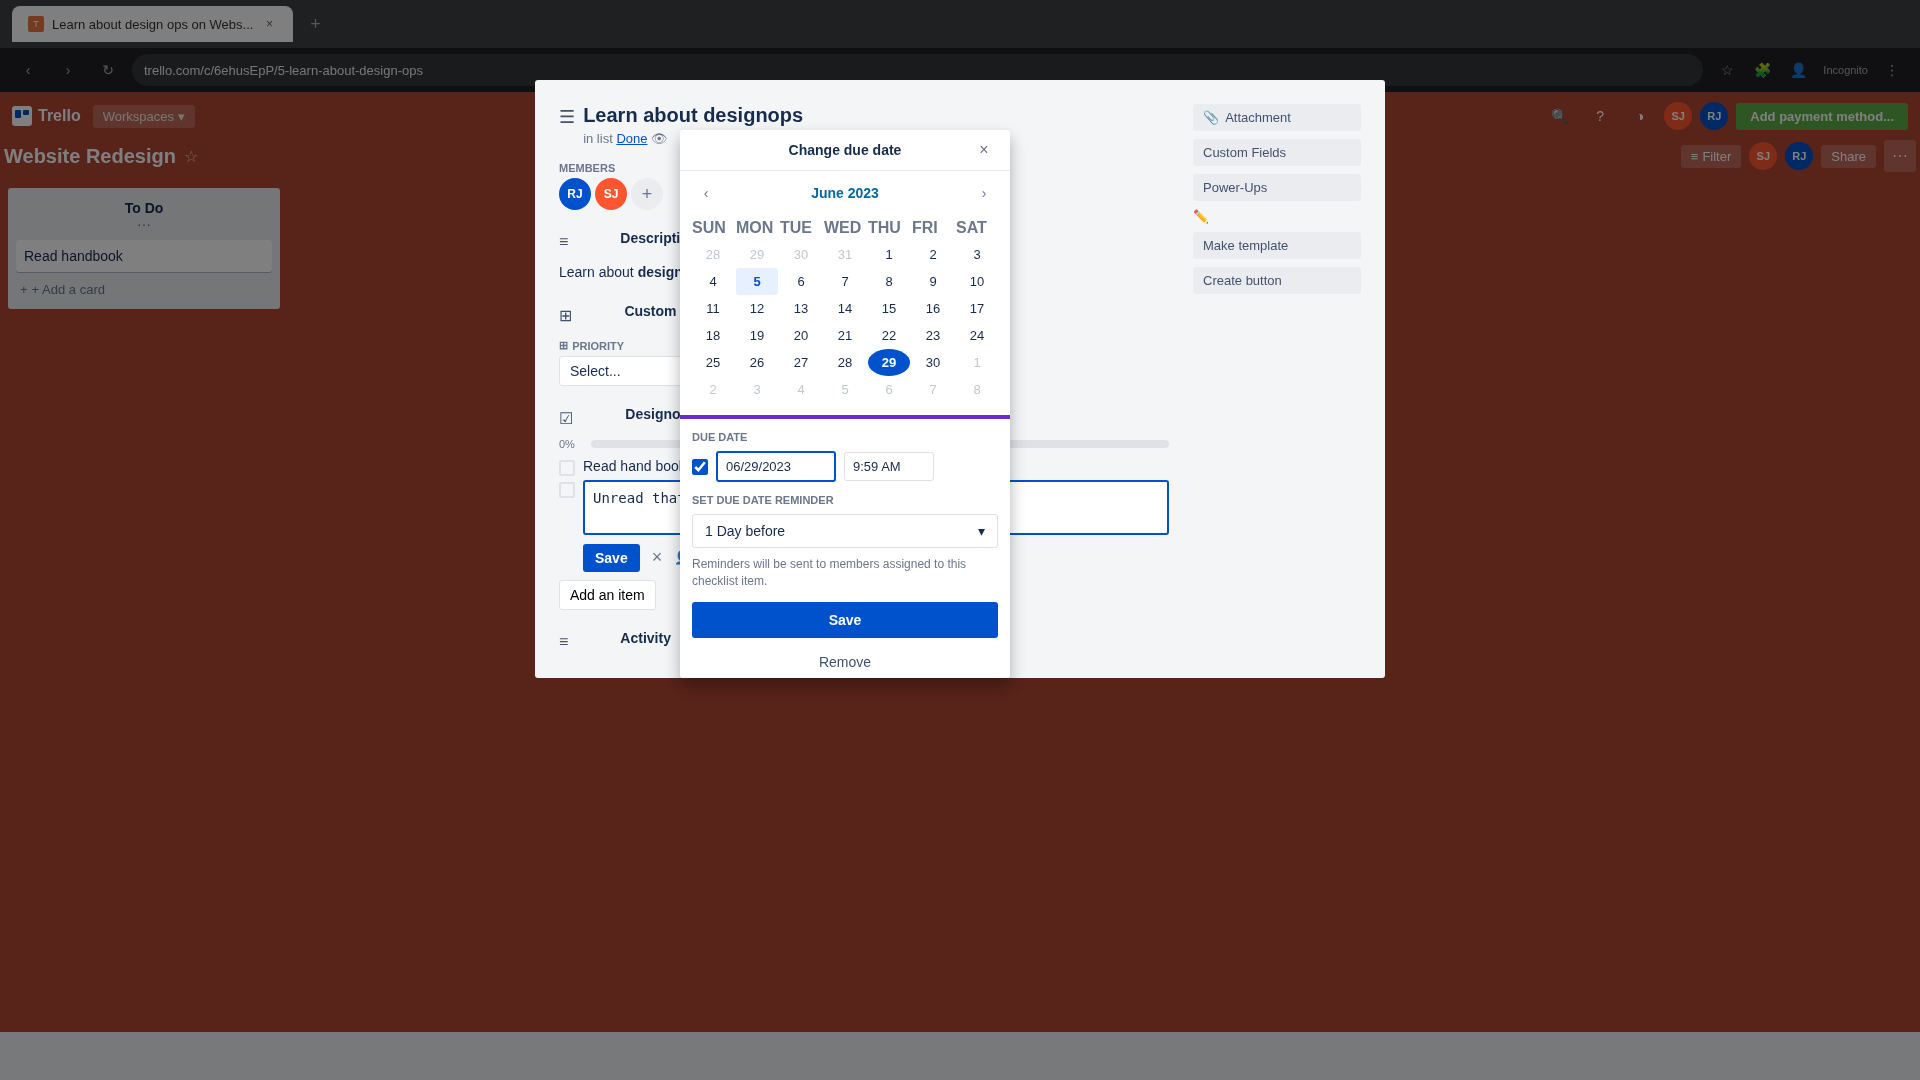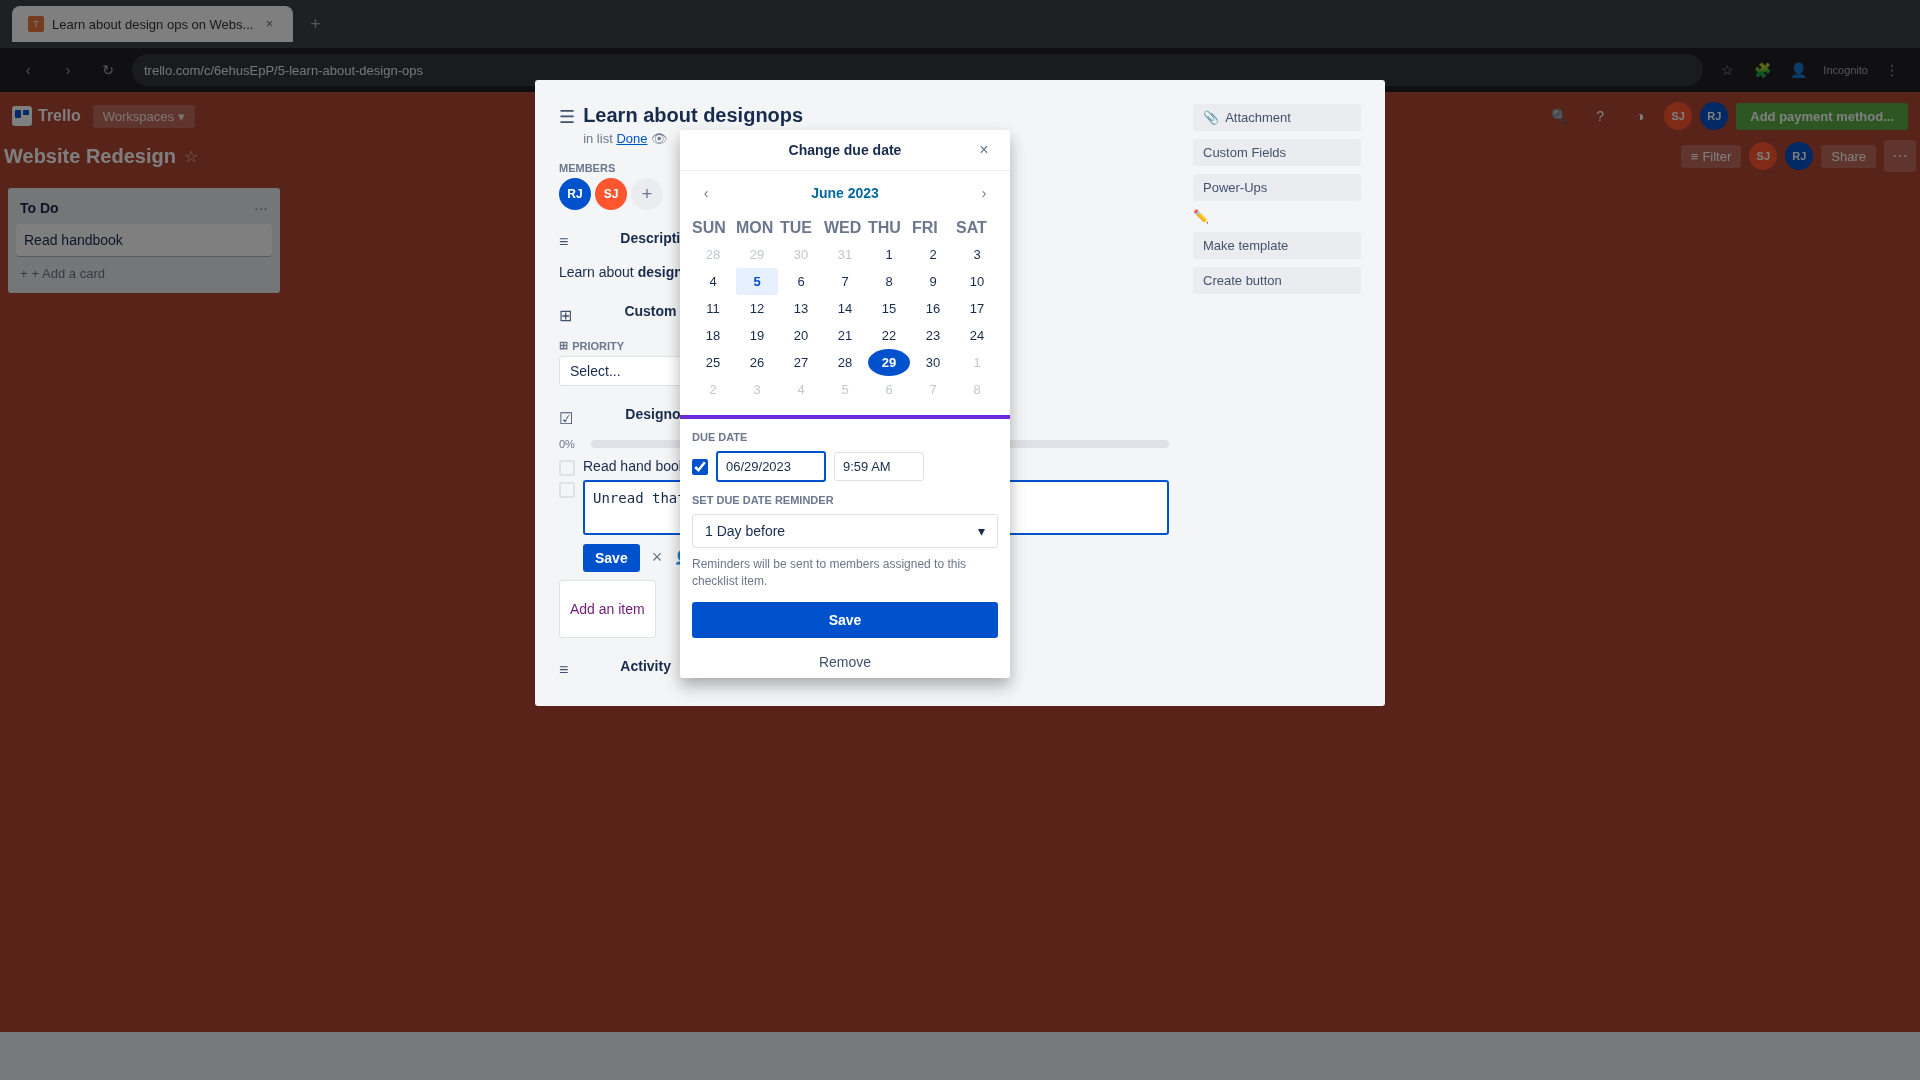--- a/index.html
+++ b/index.html
@@ -30,21 +30,21 @@
     .board-title { font-size: 20px; font-weight: 700; color: white; }
     .board-title-star { color: rgba(255,255,255,0.7); cursor: pointer; font-size: 16px; }
     .board-header-right { margin-left: auto; display: flex; align-items: center; gap: 8px; }
     .filter-btn { background: rgba(255,255,255,0.2); color: white; padding: 4px 10px; border-radius: 3px; font-size: 13px; cursor: pointer; display: flex; align-items: center; gap: 4px; }
     .share-btn { background: rgba(255,255,255,0.2); color: white; padding: 4px 10px; border-radius: 3px; font-size: 13px; cursor: pointer; }
     .more-btn { background: rgba(255,255,255,0.2); color: white; width: 32px; height: 32px; border-radius: 3px; display: flex; align-items: center; justify-content: center; cursor: pointer; }
 
     
     .lists-container { display: flex; gap: 10px; align-items: flex-start; }
     .list { background: #ebecf0; border-radius: 3px; width: 272px; padding: 8px; min-width: 272px; }
-    .list-header { display: flex; align-items: center; justify-content: space-between; padding: 4px 4px 8px; }
+    .list-header { display: flex; align-items: center; justify-content: space-between; padding: 4px 4px 8px; flex-direction: column; }
     .list-title { font-weight: 600; font-size: 14px; color: #172b4d; }
     .list-more { color: #6b778c; cursor: pointer; font-size: 14px; }
     .card { background: white; border-radius: 3px; padding: 8px; margin-bottom: 6px; cursor: pointer; font-size: 14px; color: #172b4d; box-shadow: 0 1px 0 rgba(9,30,66,0.25); }
     .add-card-btn { color: #6b778c; font-size: 13px; cursor: pointer; padding: 4px; display: flex; align-items: center; gap: 4px; }
 
     
     .overlay { position: fixed; top: 0; left: 0; right: 0; bottom: 0; background: rgba(0,0,0,0.5); z-index: 100; }
 
     
     .card-modal { position: fixed; top: 80px; left: 50%; transform: translateX(-50%); background: #f4f5f7; border-radius: 3px; width: 850px; max-height: 880px; overflow-y: auto; z-index: 200; padding: 24px; }
@@ -87,21 +87,21 @@
     .checklist-item { display: flex; align-items: flex-start; gap: 8px; margin-bottom: 4px; }
     .check-box { width: 16px; height: 16px; border: 2px solid #dfe1e6; border-radius: 2px; flex-shrink: 0; margin-top: 2px; cursor: pointer; }
     .checklist-text { font-size: 14px; color: #172b4d; }
 
     .checklist-edit-box { background: white; border: 2px solid #0052cc; border-radius: 3px; padding: 8px; font-size: 14px; color: #172b4d; width: 100%; margin-bottom: 8px; }
     .checklist-edit-area { width: 100%; border: none; outline: none; font-size: 14px; color: #172b4d; resize: none; }
     .checklist-edit-actions { display: flex; align-items: center; gap: 8px; }
     .save-btn { background: #0052cc; color: white; padding: 6px 12px; border-radius: 3px; font-size: 14px; font-weight: 600; cursor: pointer; border: none; }
     .cancel-btn { background: none; border: none; color: #6b778c; font-size: 18px; cursor: pointer; padding: 4px; }
     .assign-link { color: #0052cc; font-size: 13px; text-decoration: none; display: flex; align-items: center; gap: 4px; }
-    .add-item-btn { color: #701a75; font-size: 14px; padding: 20px 10px; border-radius: 3px; cursor: pointer; border: 1px solid #dfe1e6; background: white; display: inline-block; }
+    .add-item-btn { color: #000000; font-size: 14px; padding: 6px 10px; border-radius: 3px; cursor: pointer; border: 1px solid #dfe1e6; background: white; display: inline-block; }
 
     
     .calendar-modal { position: fixed; top: 130px; left: 680px; background: white; border-radius: 3px; box-shadow: 0 8px 16px rgba(0,0,0,0.3); z-index: 300; width: 330px; padding: 0; }
     .calendar-header-bar { display: flex; align-items: center; justify-content: center; padding: 12px 16px; border-bottom: 1px solid #ebecf0; position: relative; }
     .calendar-title { font-size: 14px; font-weight: 700; color: #172b4d; }
     .calendar-close { position: absolute; right: 12px; top: 50%; transform: translateY(-50%); color: #6b778c; cursor: pointer; font-size: 16px; width: 28px; height: 28px; display: flex; align-items: center; justify-content: center; border-radius: 3px; }
     .calendar-nav { display: flex; align-items: center; justify-content: space-between; padding: 8px 12px; }
     .cal-nav-btn { width: 28px; height: 28px; border-radius: 3px; display: flex; align-items: center; justify-content: center; cursor: pointer; color: #6b778c; font-size: 14px; }
     .cal-month { font-size: 14px; font-weight: 700; color: #0369a1; }
     .cal-grid { padding: 0 12px 12px; }
@@ -109,21 +109,21 @@
     .cal-day-header { font-size: 16px; font-weight: 700; color: #6b778c; padding: 4px 0; }
     .cal-day { text-align: center; font-size: 13px; color: #172b4d; padding: 6px 4px; border-radius: 3px; cursor: pointer; }
     .cal-day.other-month { color: #c1c7d0; }
     .cal-day.today { color: #0052cc; font-weight: 700; background: #e6f0ff; }
     .cal-day.selected { background: #0052cc; color: white; border-radius: 50%; font-weight: 700; }
 
     .due-date-section { padding: 12px; border-top: 4px solid #6d28d9; }
     .due-label { font-size: 11px; font-weight: 700; color: #6b778c; text-transform: uppercase; margin-bottom: 8px; }
     .due-inputs { display: flex; align-items: center; gap: 8px; }
     .due-checkbox { width: 16px; height: 16px; accent-color: #0052cc; }
-    .due-date-input { border: 2px solid #0052cc; border-radius: 3px; padding: 6px 8px; font-size: 13px; color: #172b4d; width: 110px; }
+    .due-date-input { border: 2px solid #0052cc; border-radius: 3px; padding: 6px 8px; font-size: 13px; color: #172b4d; width: 120px; }
     .due-time-input { border: 1px solid #dfe1e6; border-radius: 3px; padding: 6px 8px; font-size: 13px; color: #172b4d; width: 90px; }
 
     .reminder-section { padding: 0 12px 12px; }
     .reminder-label { font-size: 11px; font-weight: 700; color: #6b778c; text-transform: uppercase; margin-bottom: 8px; }
     .reminder-select { width: 100%; border: 1px solid #dfe1e6; border-radius: 3px; padding: 8px 12px; font-size: 14px; color: #172b4d; cursor: pointer; display: flex; align-items: center; justify-content: space-between; background: white; }
     .reminder-note { font-size: 12px; color: #6b778c; margin-top: 8px; line-height: 1.4; }
 
     .calendar-save-btn { display: block; width: calc(100% - 24px); margin: 0 12px 8px; background: #0052cc; color: white; padding: 10px; border-radius: 3px; font-size: 14px; font-weight: 600; cursor: pointer; text-align: center; border: none; }
     .calendar-remove-btn { display: block; width: 100%; padding: 8px; text-align: center; color: #42526e; font-size: 14px; cursor: pointer; border: none; background: none; }
 

